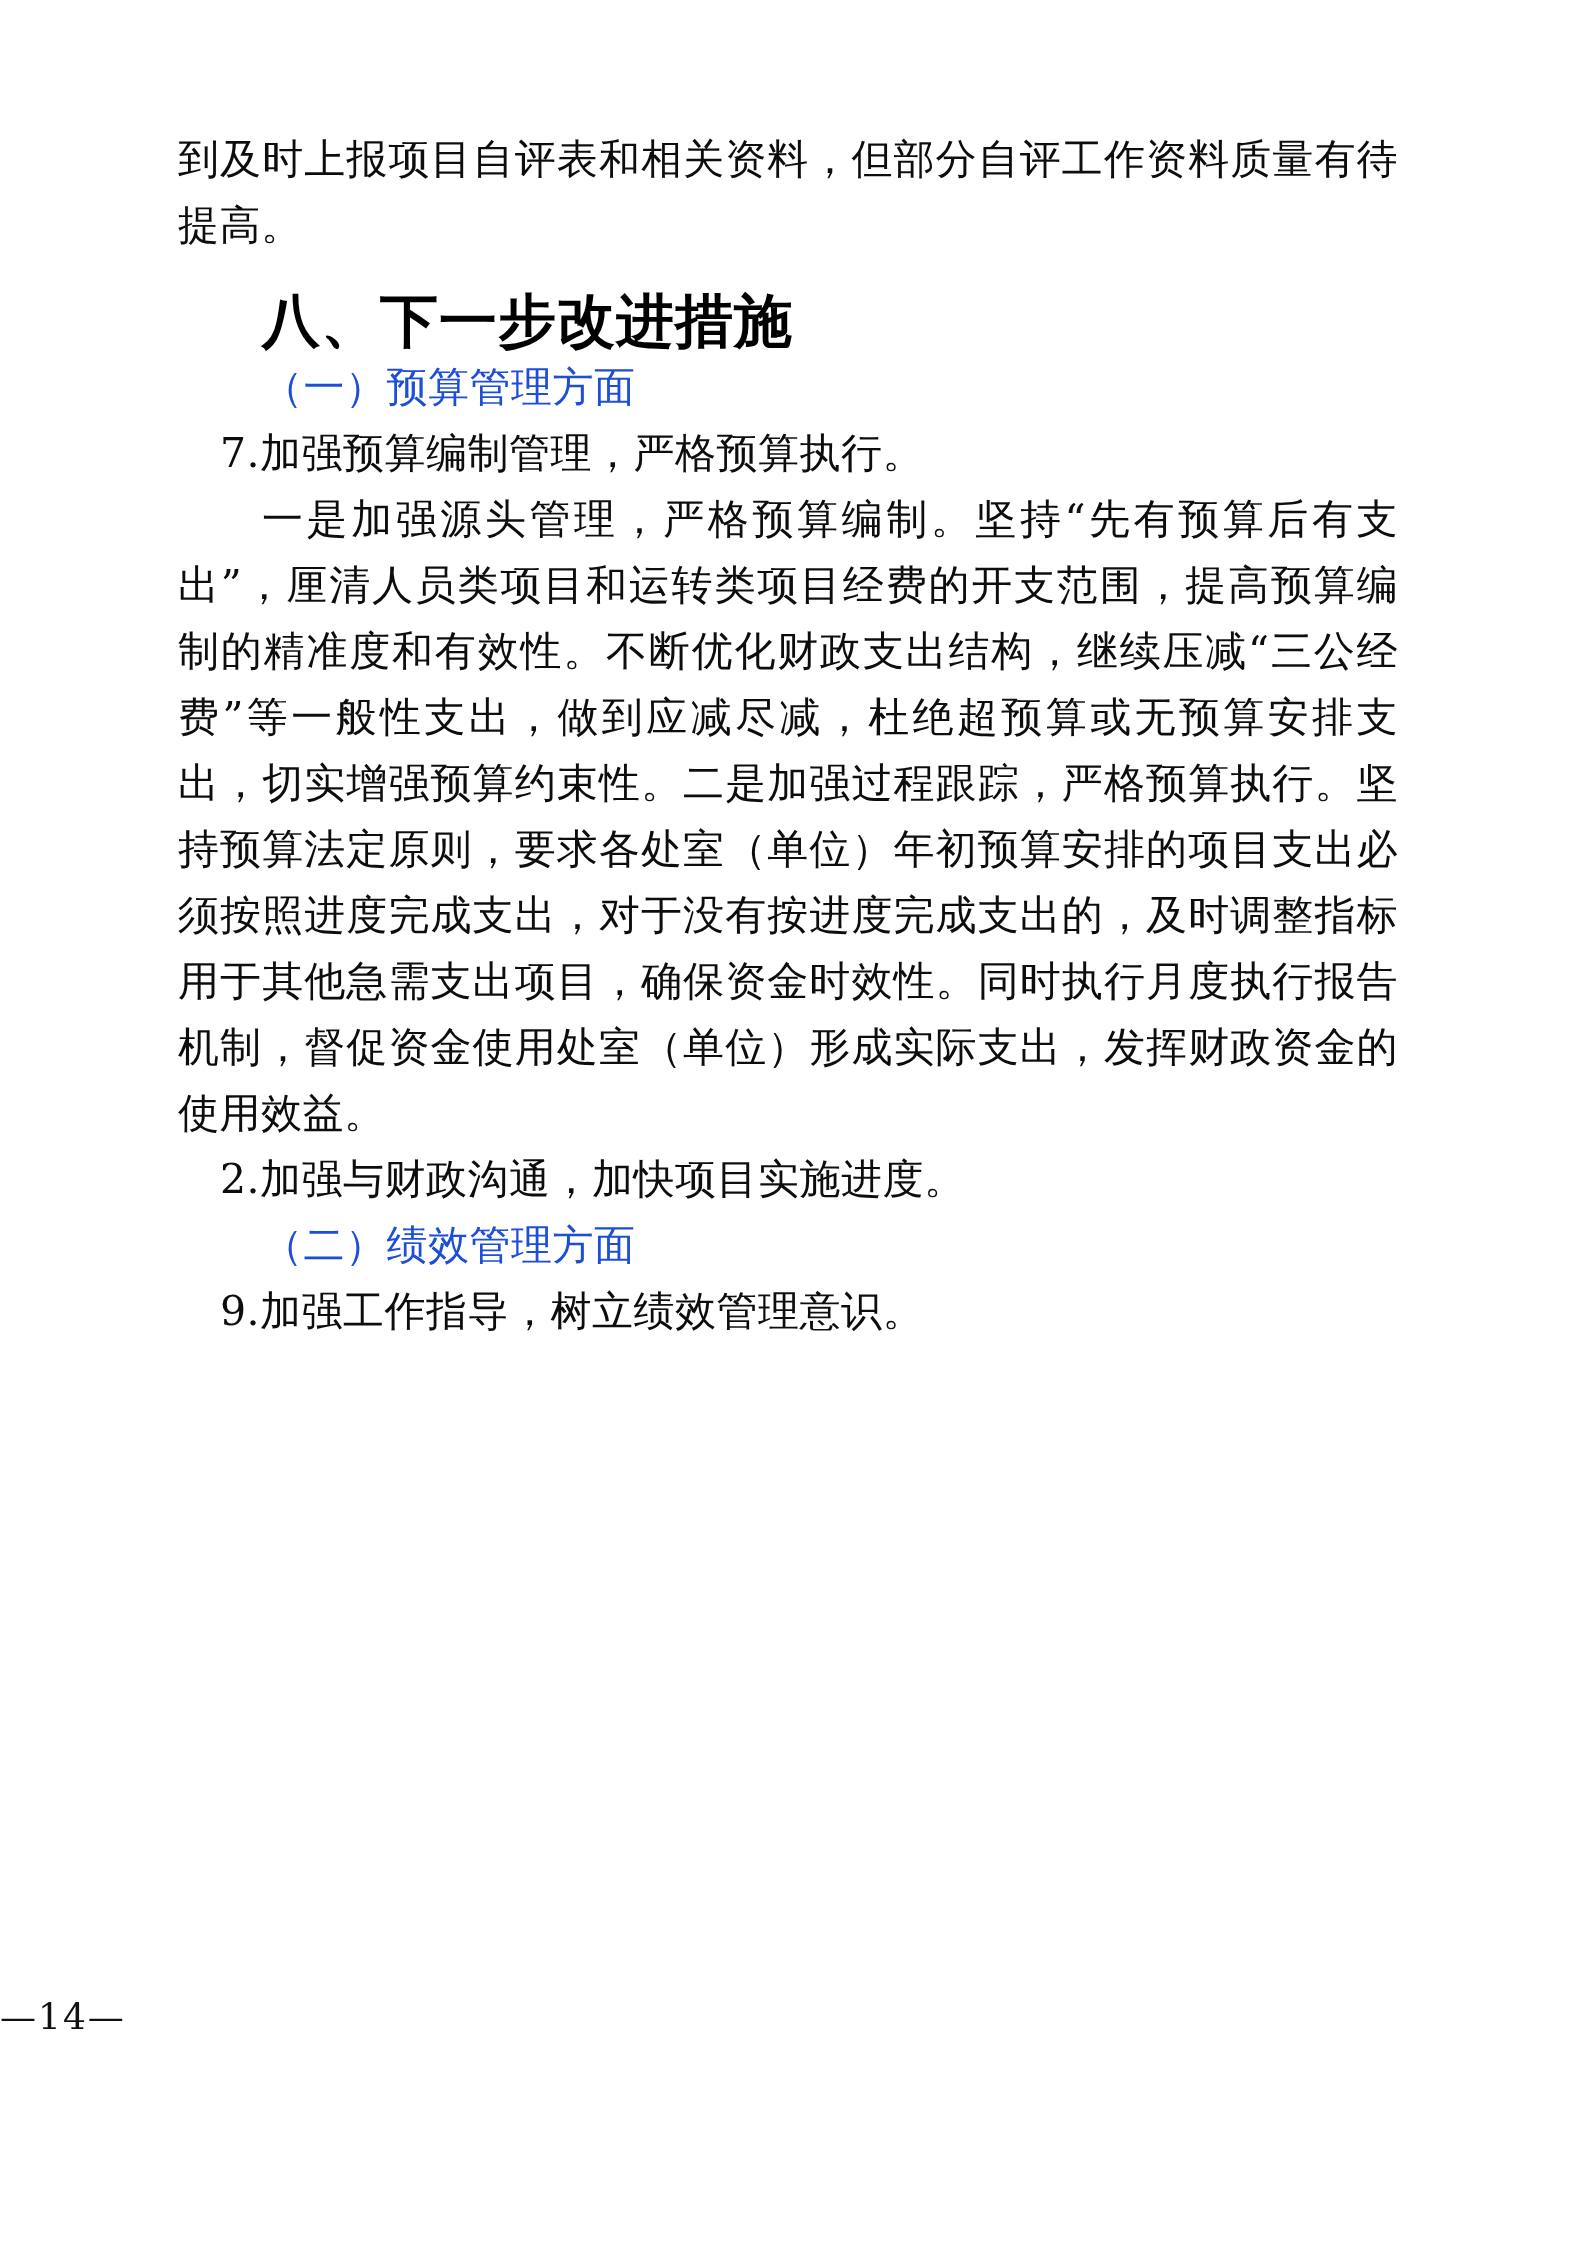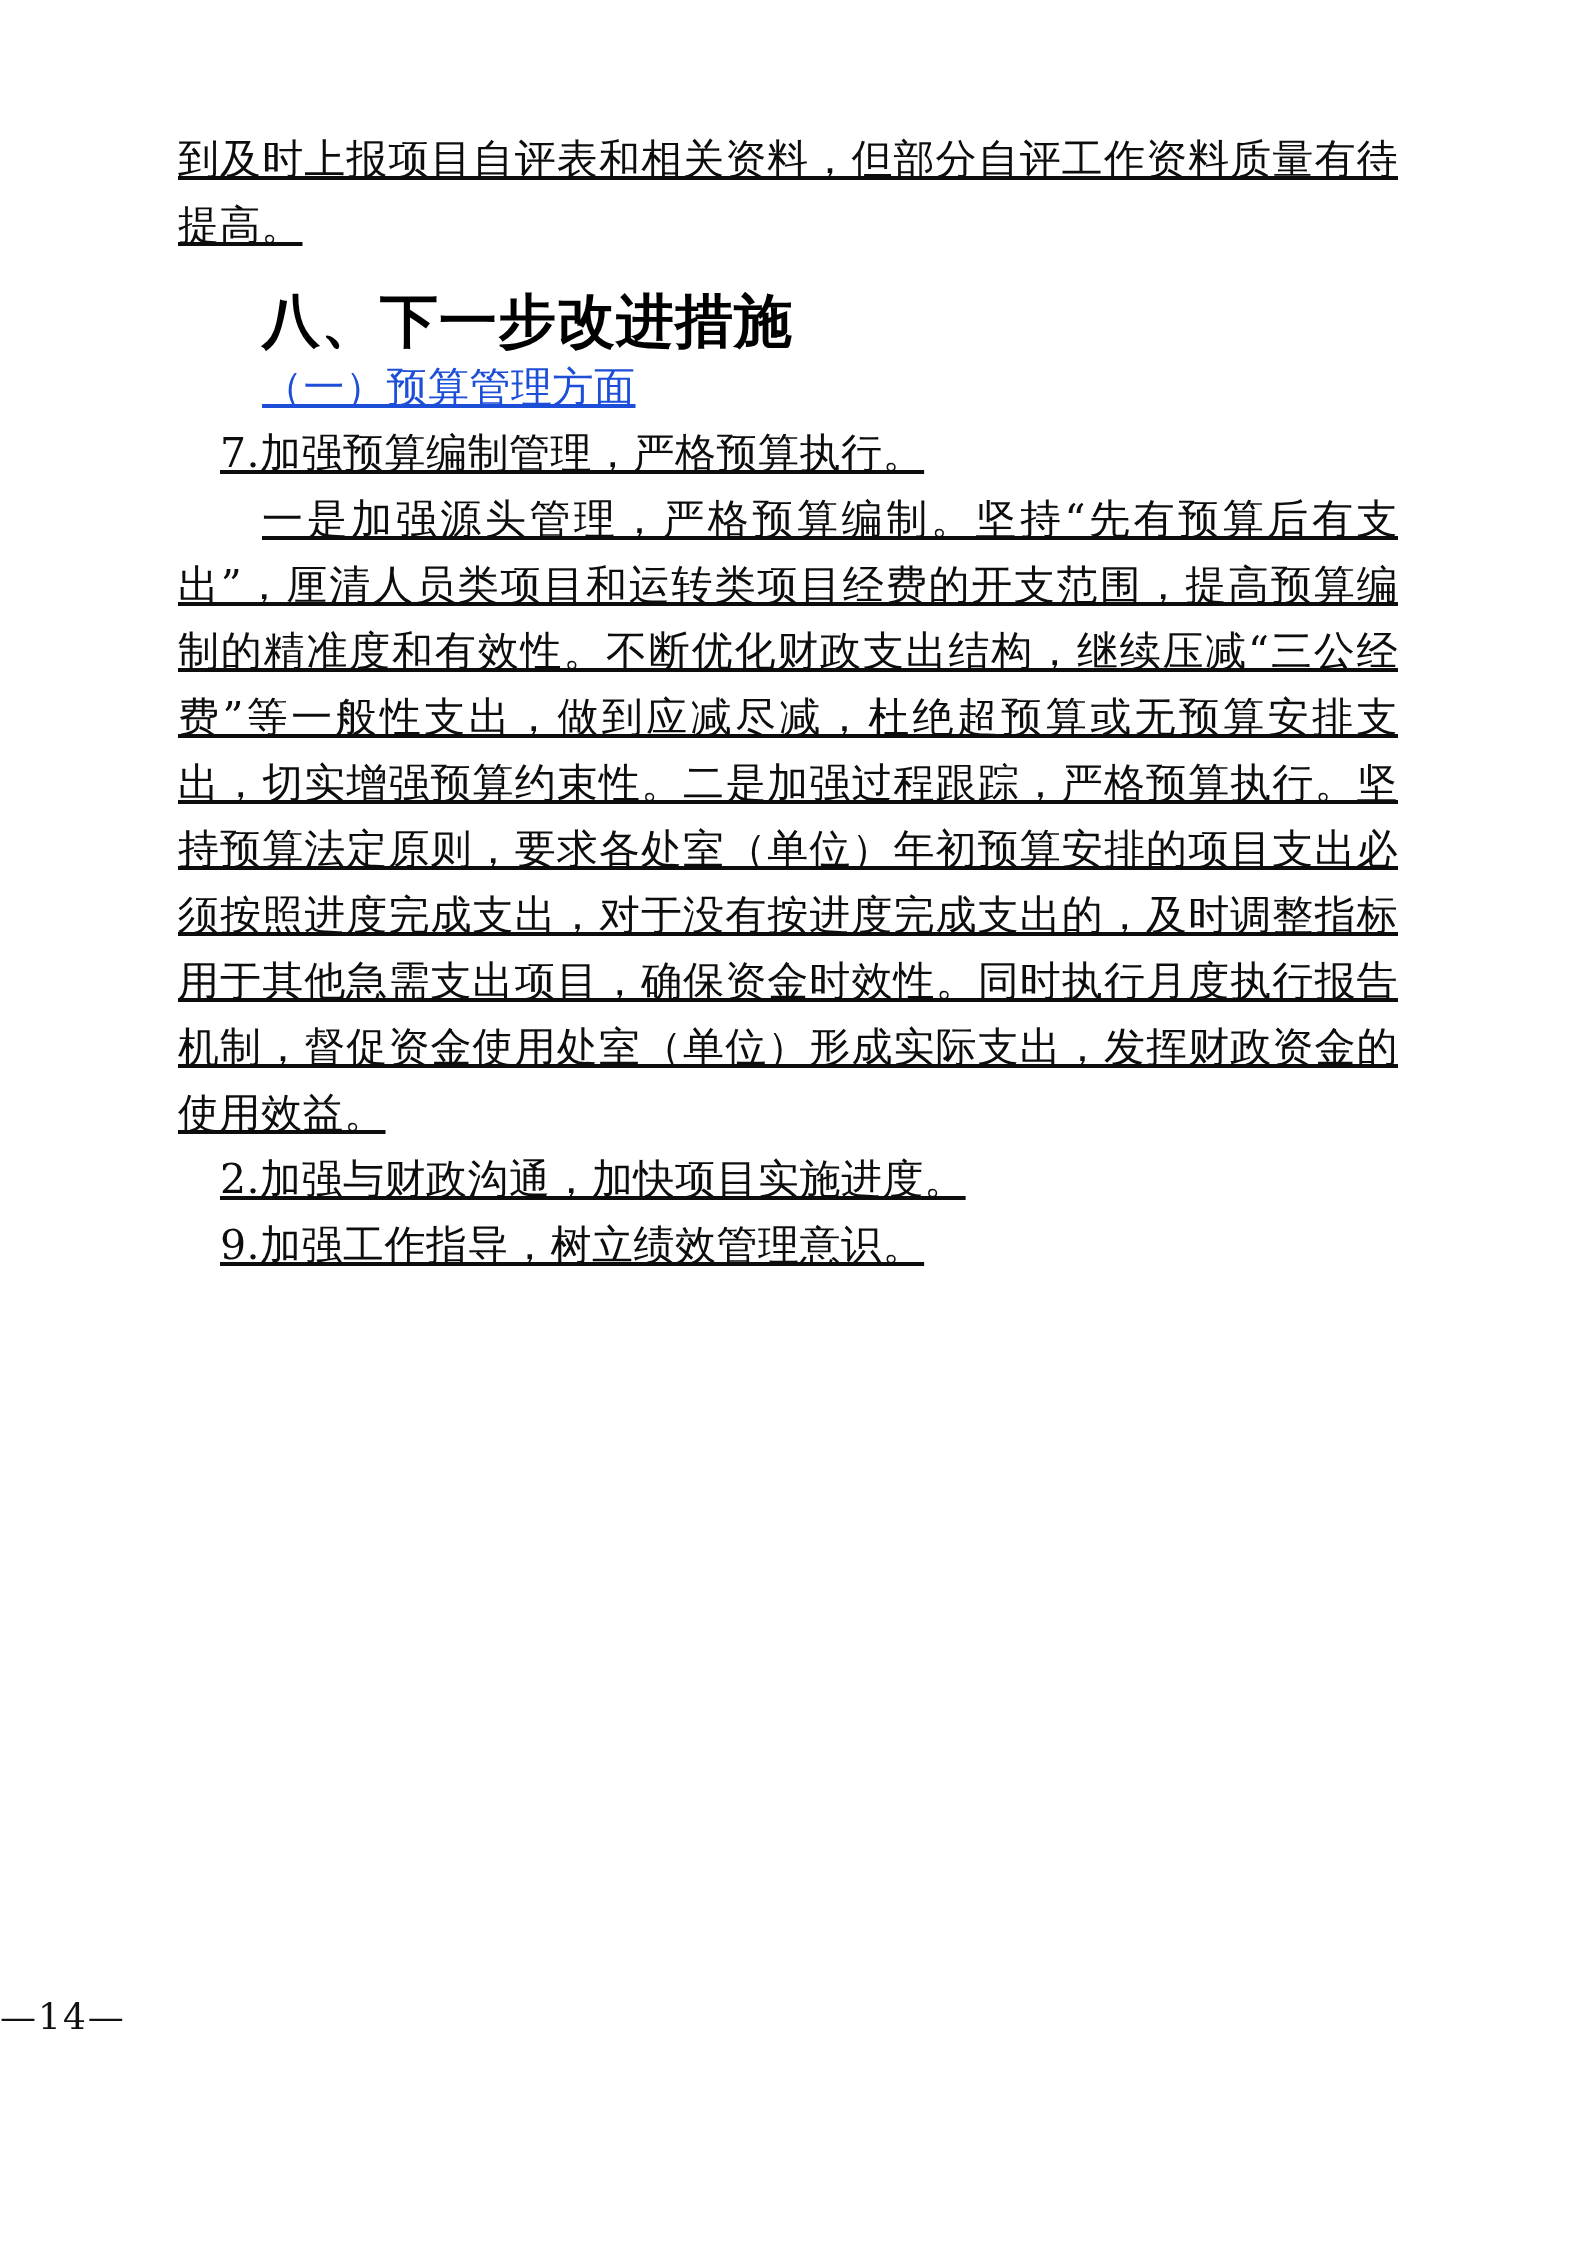--- a/index.html
+++ b/index.html
@@ -24,21 +24,20 @@
     width: 1220px;
   }
   p {
     margin: 0;
     font-size: 41px;
     line-height: 66px;
     letter-spacing: 0.5px;
     text-align: justify;
     text-justify: inter-ideograph;
     color: #0d0d0d;
-    text-decoration: underline;
   }
   p.indent {
     text-indent: 84px;
   }
   p.indent-small {
     text-indent: 42px;
   }
   .heading {
     margin: 0;
     font-size: 58px;
@@ -84,20 +83,21 @@
 
     <p class="subheading">（一）预算管理方面</p>
 
     <p class="indent-small">7.加强预算编制管理，严格预算执行。</p>
 
     <p class="indent">一是加强源头管理，严格预算编制。坚持“先有预算后有支出”，厘清人员类项目和运转类项目经费的开支范围，提高预算编制的精准度和有效性。不断优化财政支出结构，继续压减“三公经费”等一般性支出，做到应减尽减，杜绝超预算或无预算安排支出，切实增强预算约束性。二是加强过程跟踪，严格预算执行。坚持预算法定原则，要求各处室（单位）年初预算安排的项目支出必须按照进度完成支出，对于没有按进度完成支出的，及时调整指标用于其他急需支出项目，确保资金时效性。同时执行月度执行报告机制，督促资金使用处室（单位）形成实际支出，发挥财政资金的使用效益。</p>
 
     <p class="indent-small">2.加强与财政沟通，加快项目实施进度。</p>
 
 
+    <p class="subheading">（二）绩效管理方面</p>
 
     <p class="indent-small">9.加强工作指导，树立绩效管理意识。</p>
 
   </div>
 
   <div class="page-number">—14—</div>
 
 </div>
 
 </body></html>

